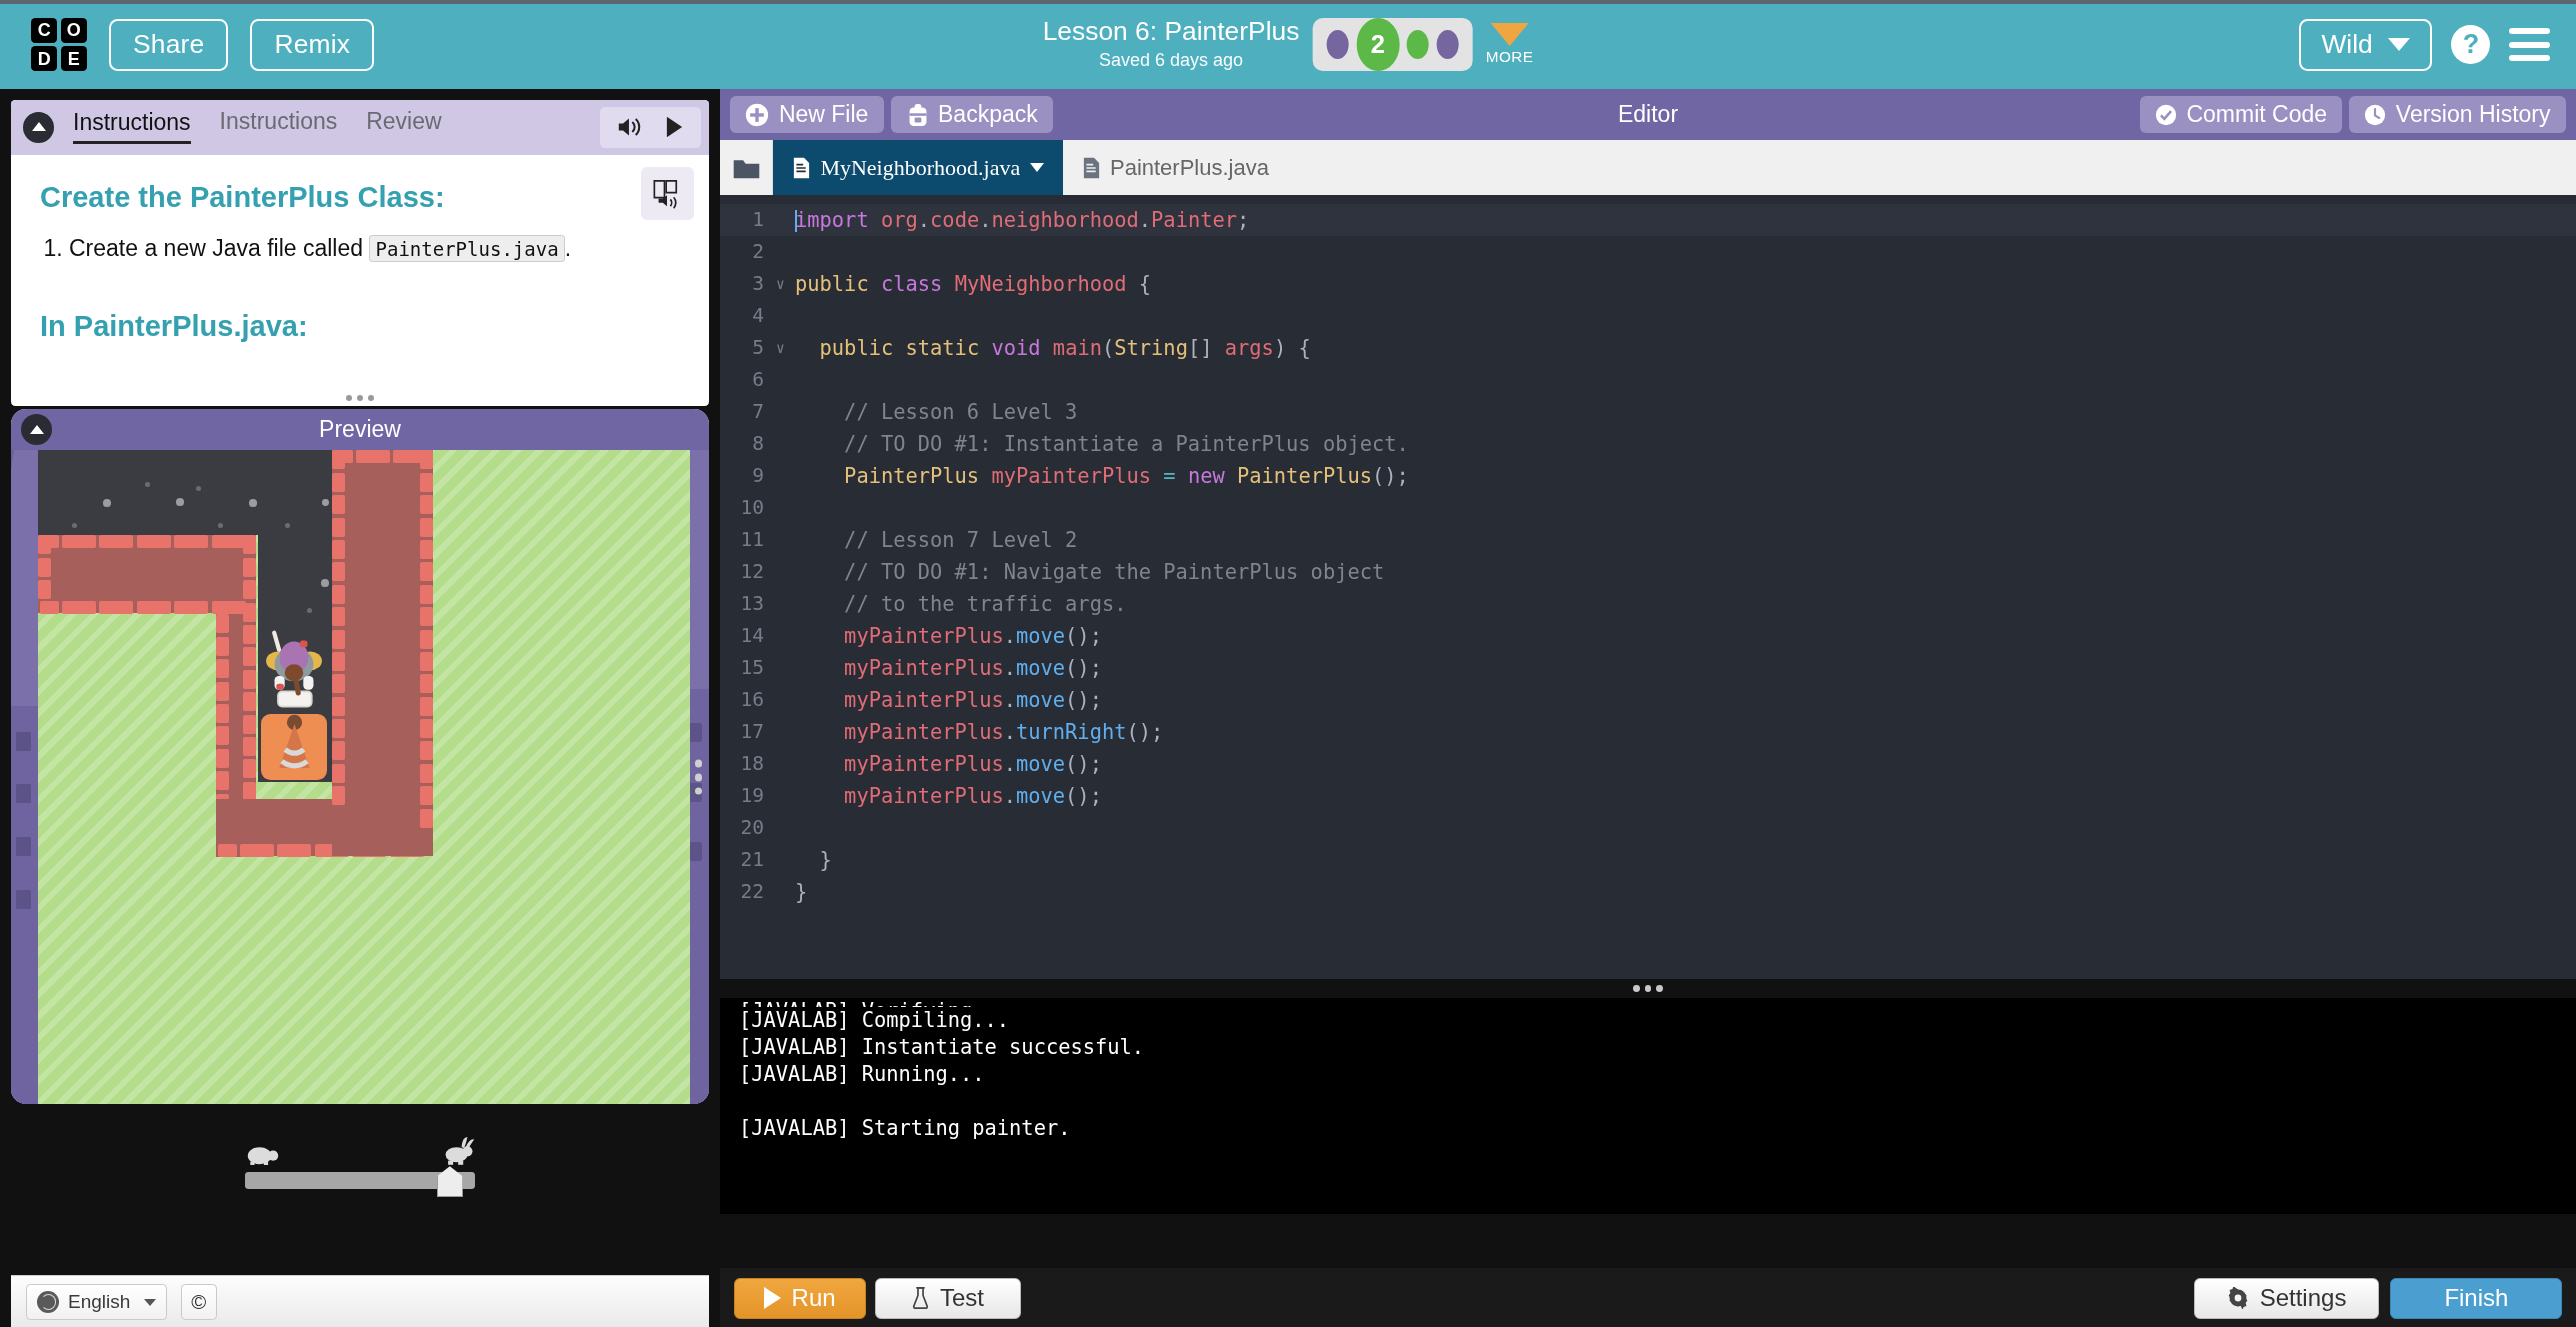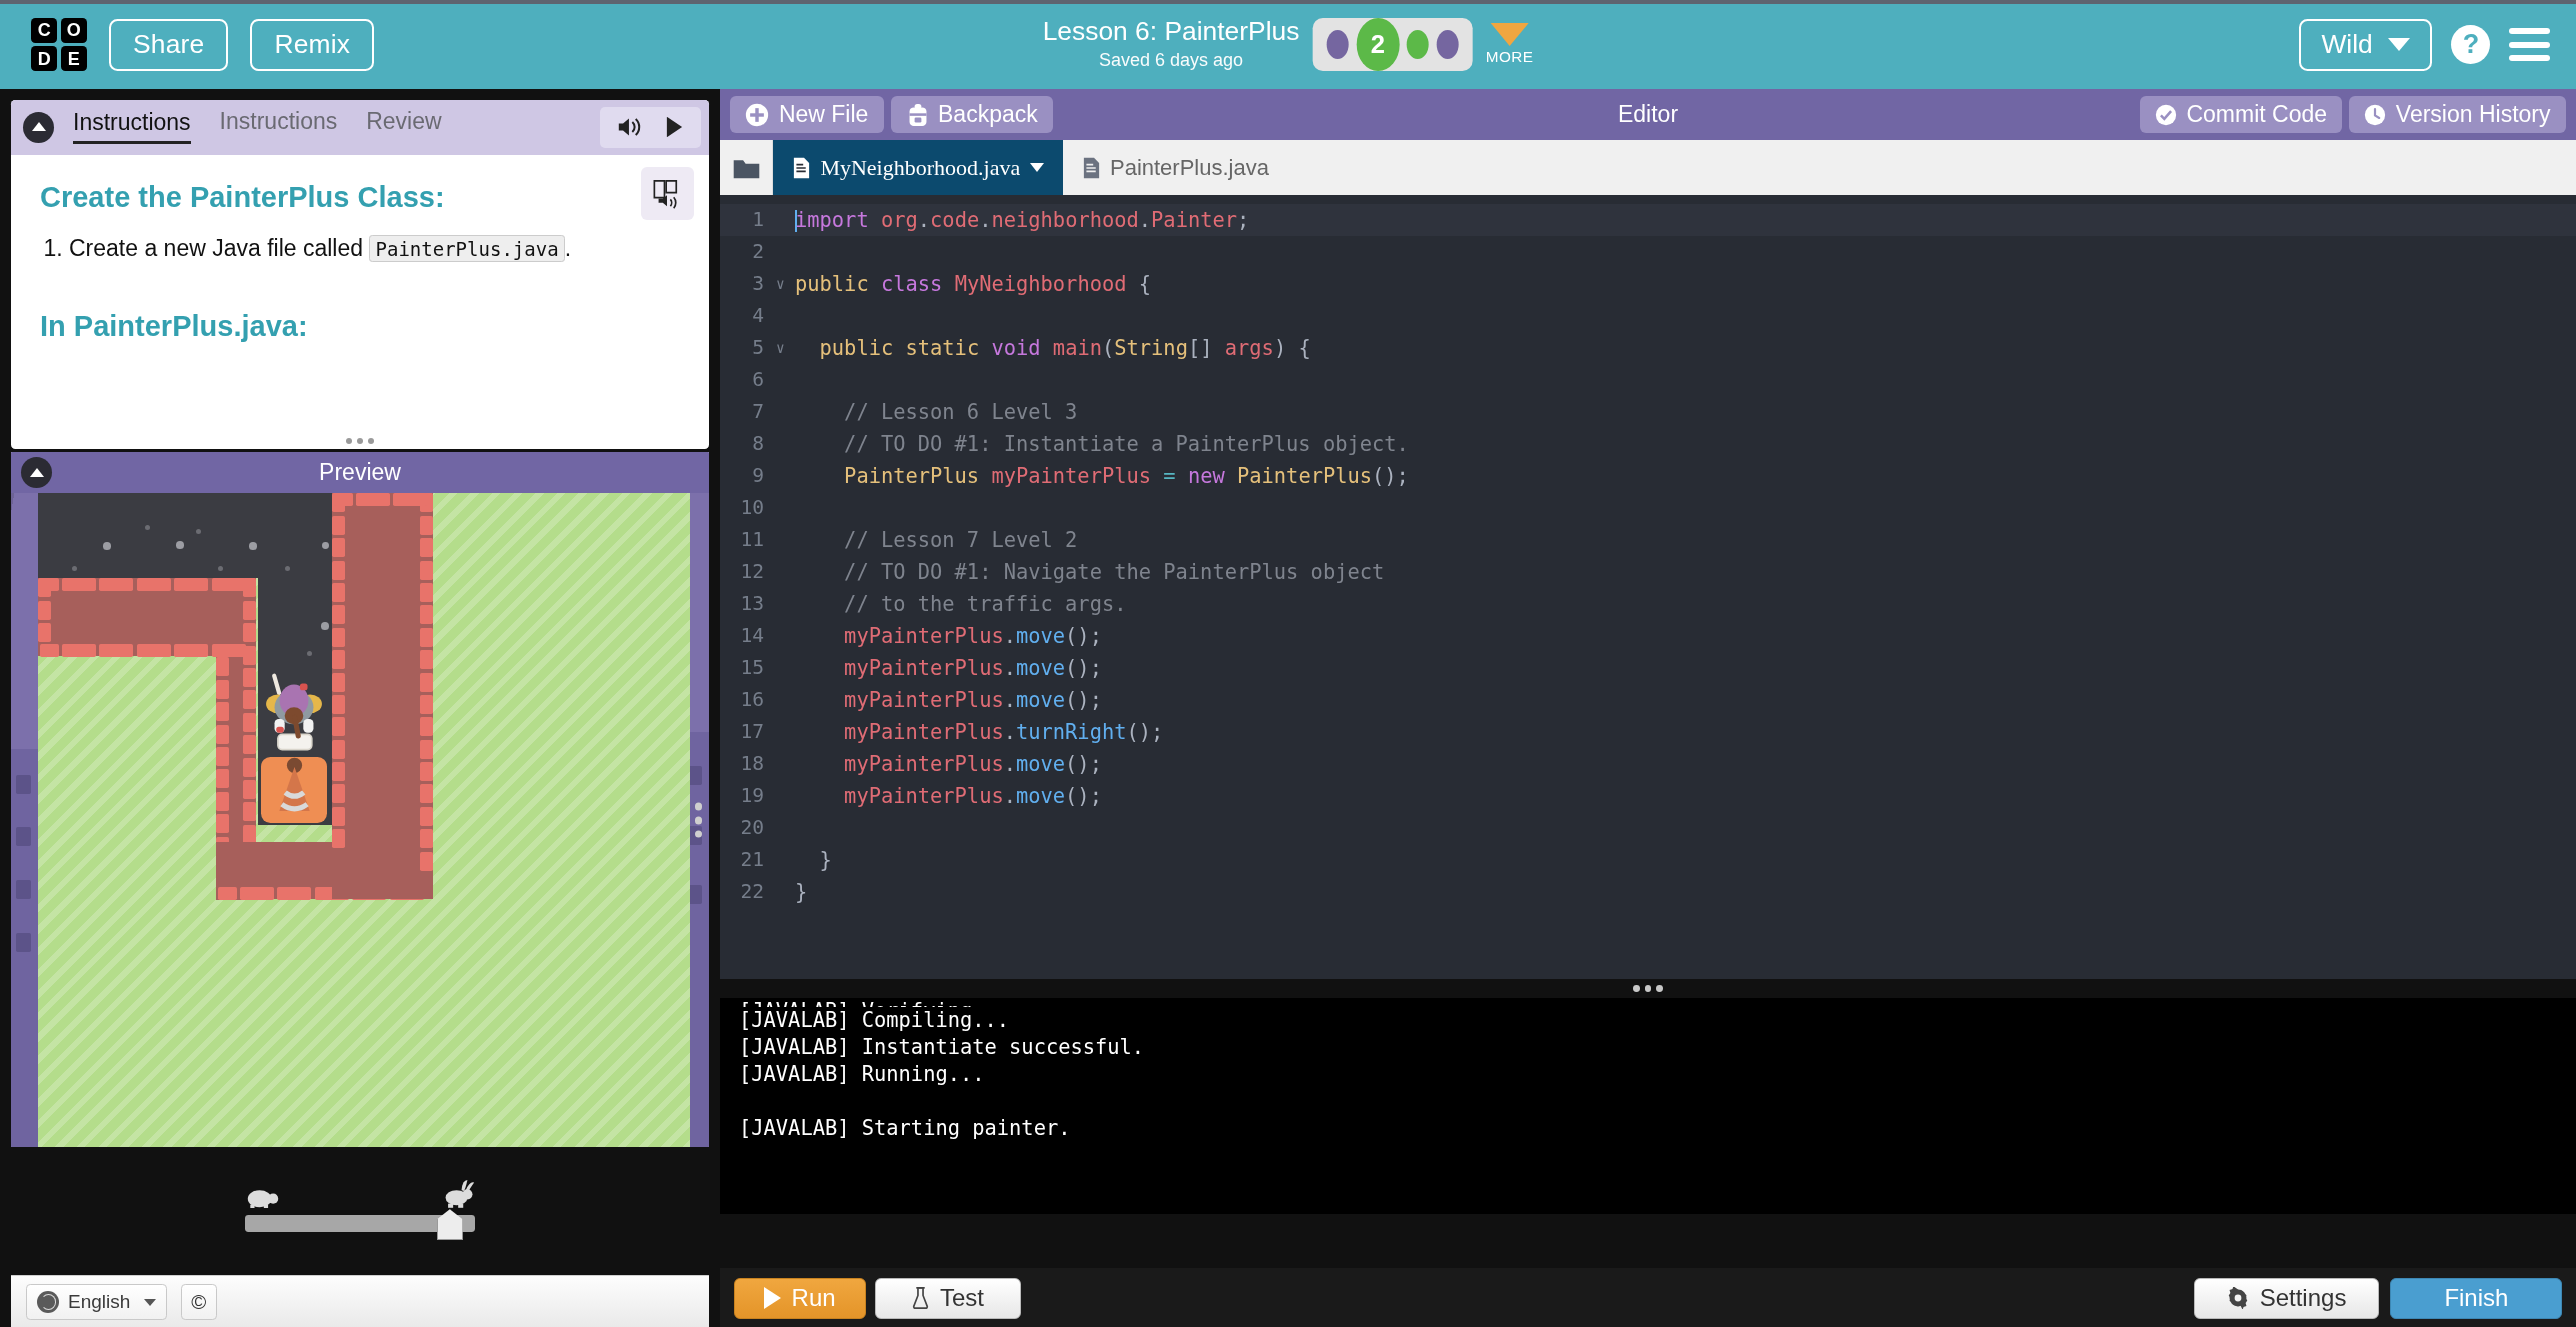--- a/index.html
+++ b/index.html
@@ -76,21 +76,21 @@
   .burger{ width:41px; display:flex; flex-direction:column; gap:7.7px; cursor:pointer;}
   .burger i{ display:block;height:6px;background:#fff;border-radius:3.4px;}
 
   
   .left-col{
     position:absolute; left:0; top:89px; width:720px; height:1239px;
     background:#111; padding:11px 11px 0 11px;
   }
   .panel{ background:#fff; border-radius:4.3px; overflow:hidden; }
 
-  .inst-panel{ height:349px; display:flex; flex-direction:column; }
+  .inst-panel{ height:306px; display:flex; flex-direction:column; }
   .inst-head{
     background:#cfc7e4; height:55px; display:flex; align-items:center;
     padding-left:12px; position:relative;
   }
   .collapse-ico{
     width:31px;height:31px;border-radius:50%;background:#2b2b33;
     display:flex;align-items:center;justify-content:center;cursor:pointer;flex:none;
   }
   .collapse-ico::after{
     content:""; width:0;height:0;border-left:7.7px solid transparent;
@@ -124,21 +124,21 @@
     background:#eeeeee; border:0.9px solid #ccc; border-radius:3.4px;
     padding:1.7px 5.1px;
   }
   .dots-h{
     display:flex; gap:5.1px; justify-content:center; align-items:center;
     height:16px; cursor:ns-resize;
   }
   .dots-h i{ width:6px;height:6px;border-radius:50%;background:#9a9a9a;display:block;}
 
   
-  .prev-panel{ height:695px; border-radius:1px; overflow:hidden; position:relative;}
+  .prev-panel{ height:695px; border-radius:15px; overflow:hidden; position:relative;}
   .prev-head{
     background:#7166a4; height:41px; display:flex; align-items:center;
     justify-content:center; position:relative; color:#fff; font-size:23px;
   }
   .prev-head .collapse-ico{ position:absolute; left:10.2px; background:#2b2b33;}
   .stage{ position:relative; width:100%; height:654px; background:#7c70ab; overflow:hidden;}
   .bg-city{
     position:absolute; inset:0;
     background:
       linear-gradient(100deg, rgba(0,0,0,.12) 0 3.4px, transparent 3.4px 60px),

